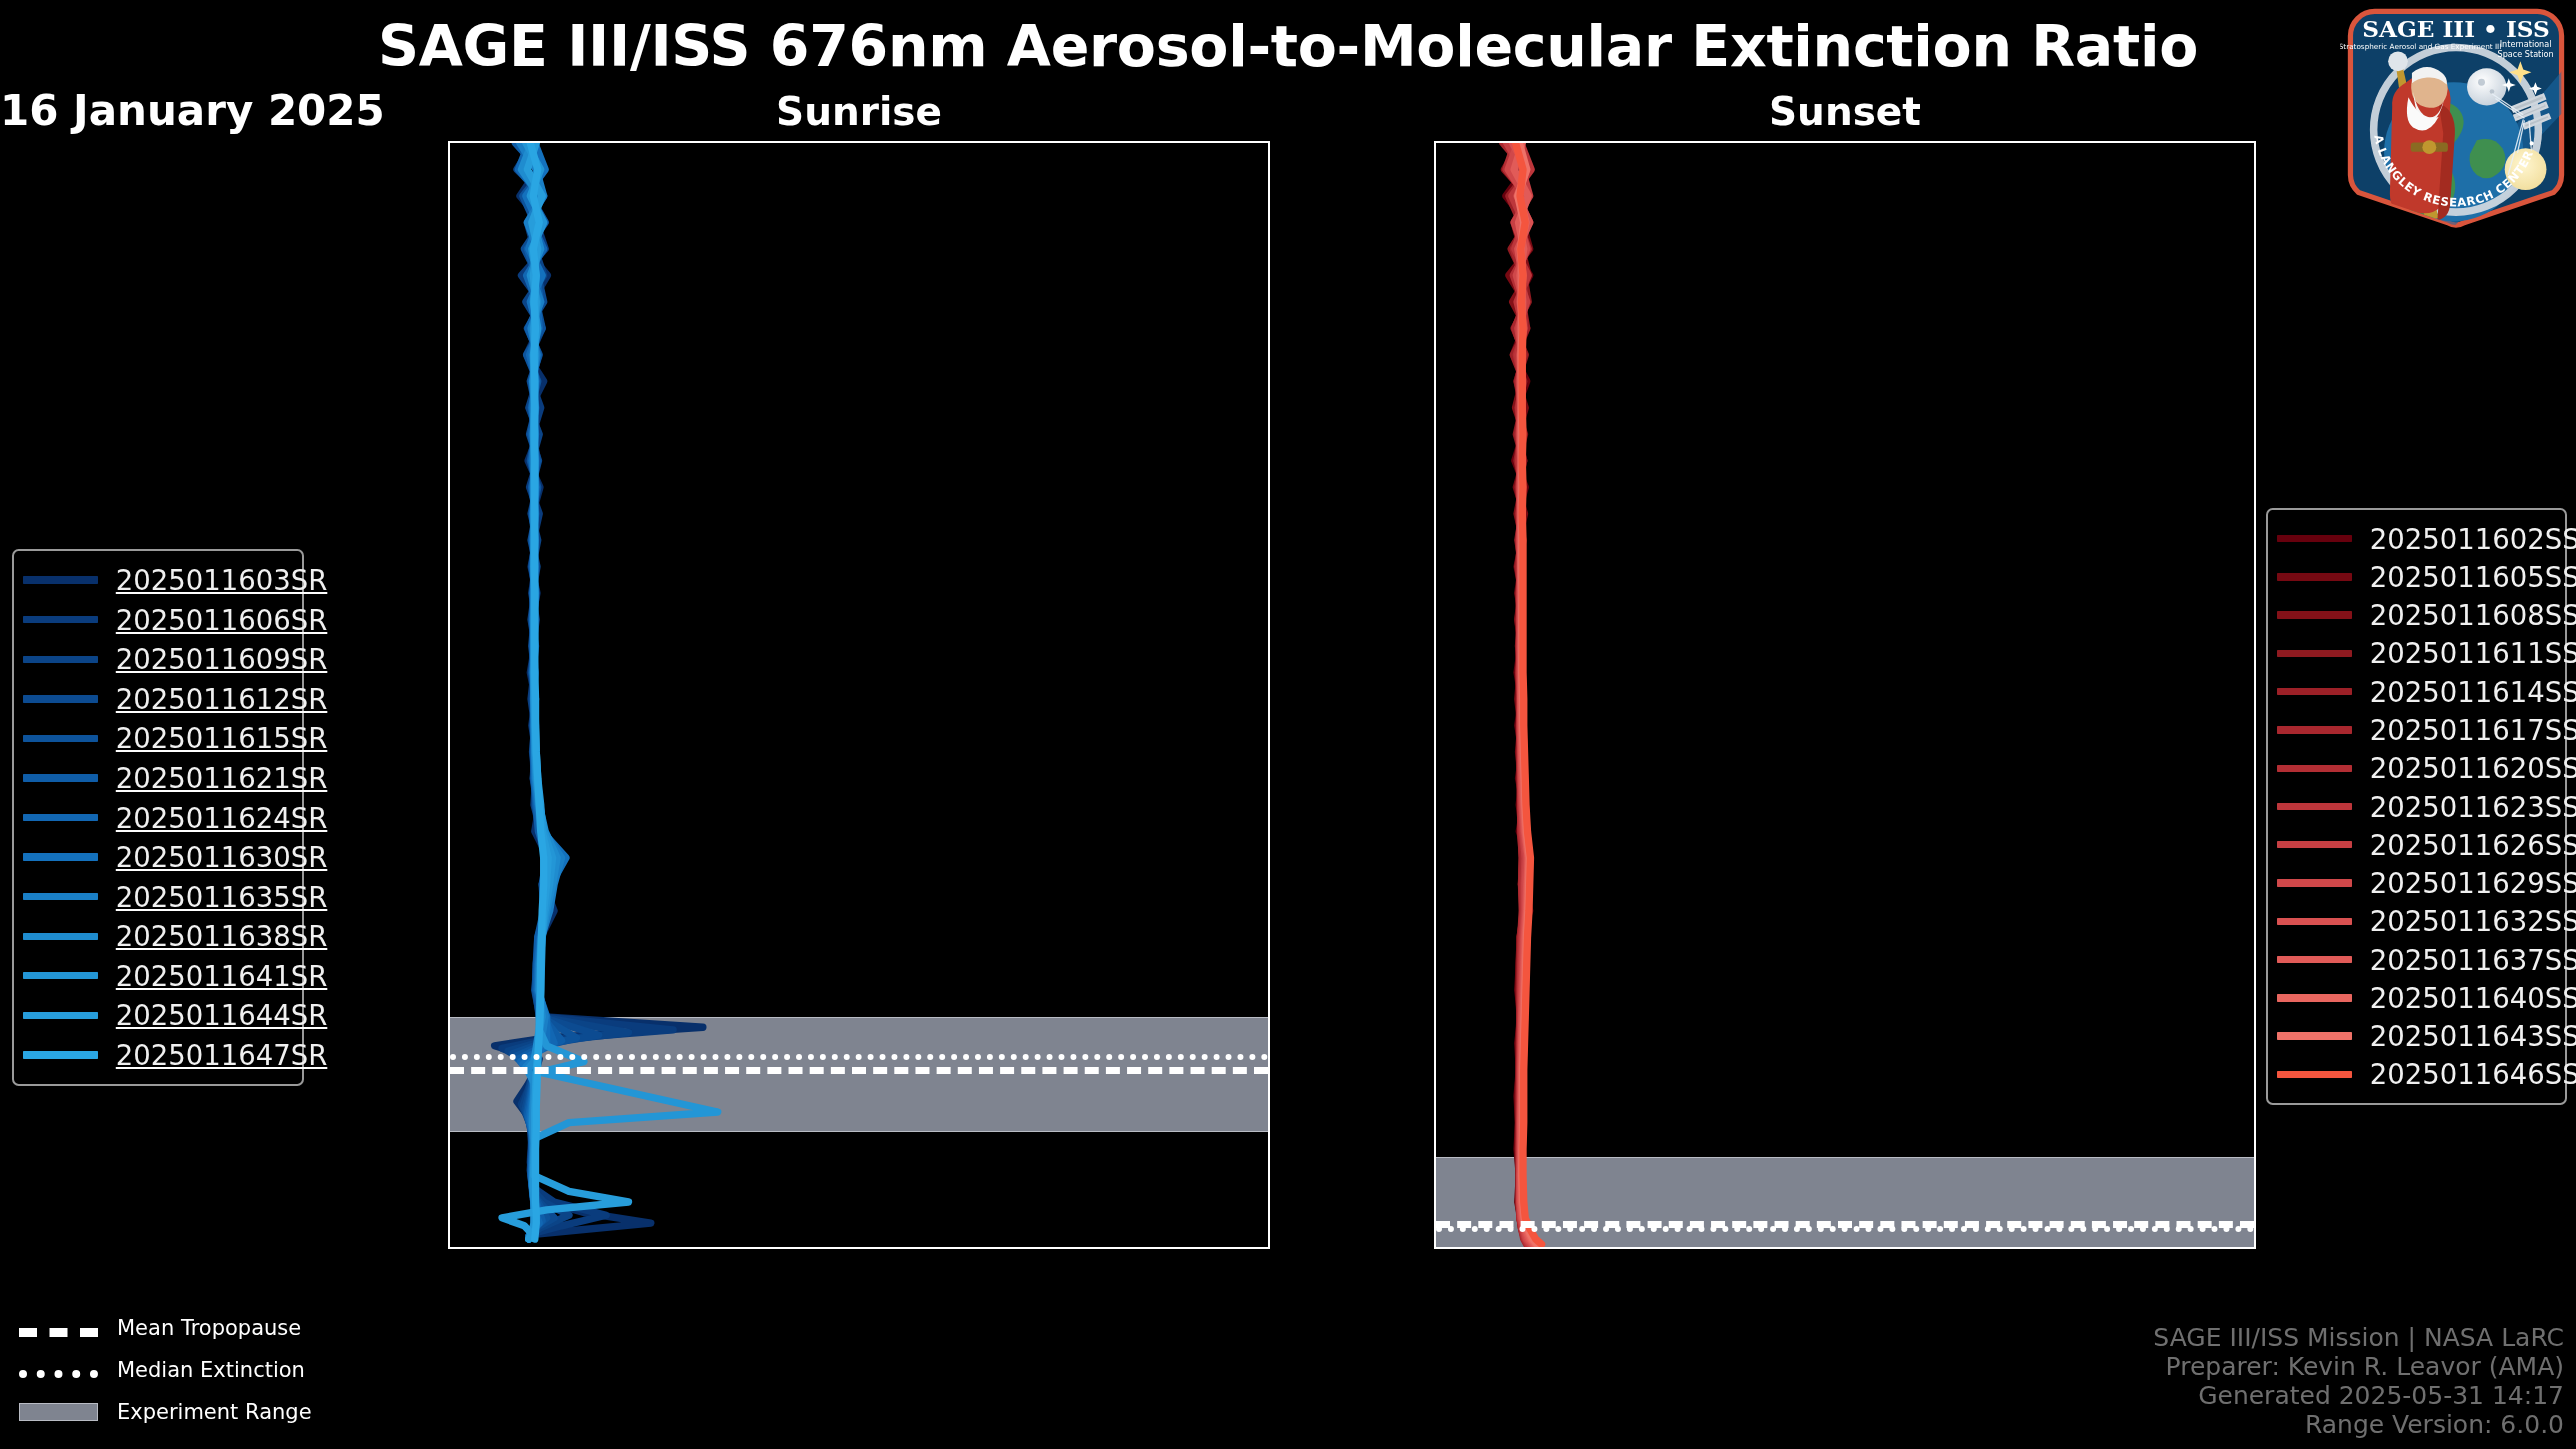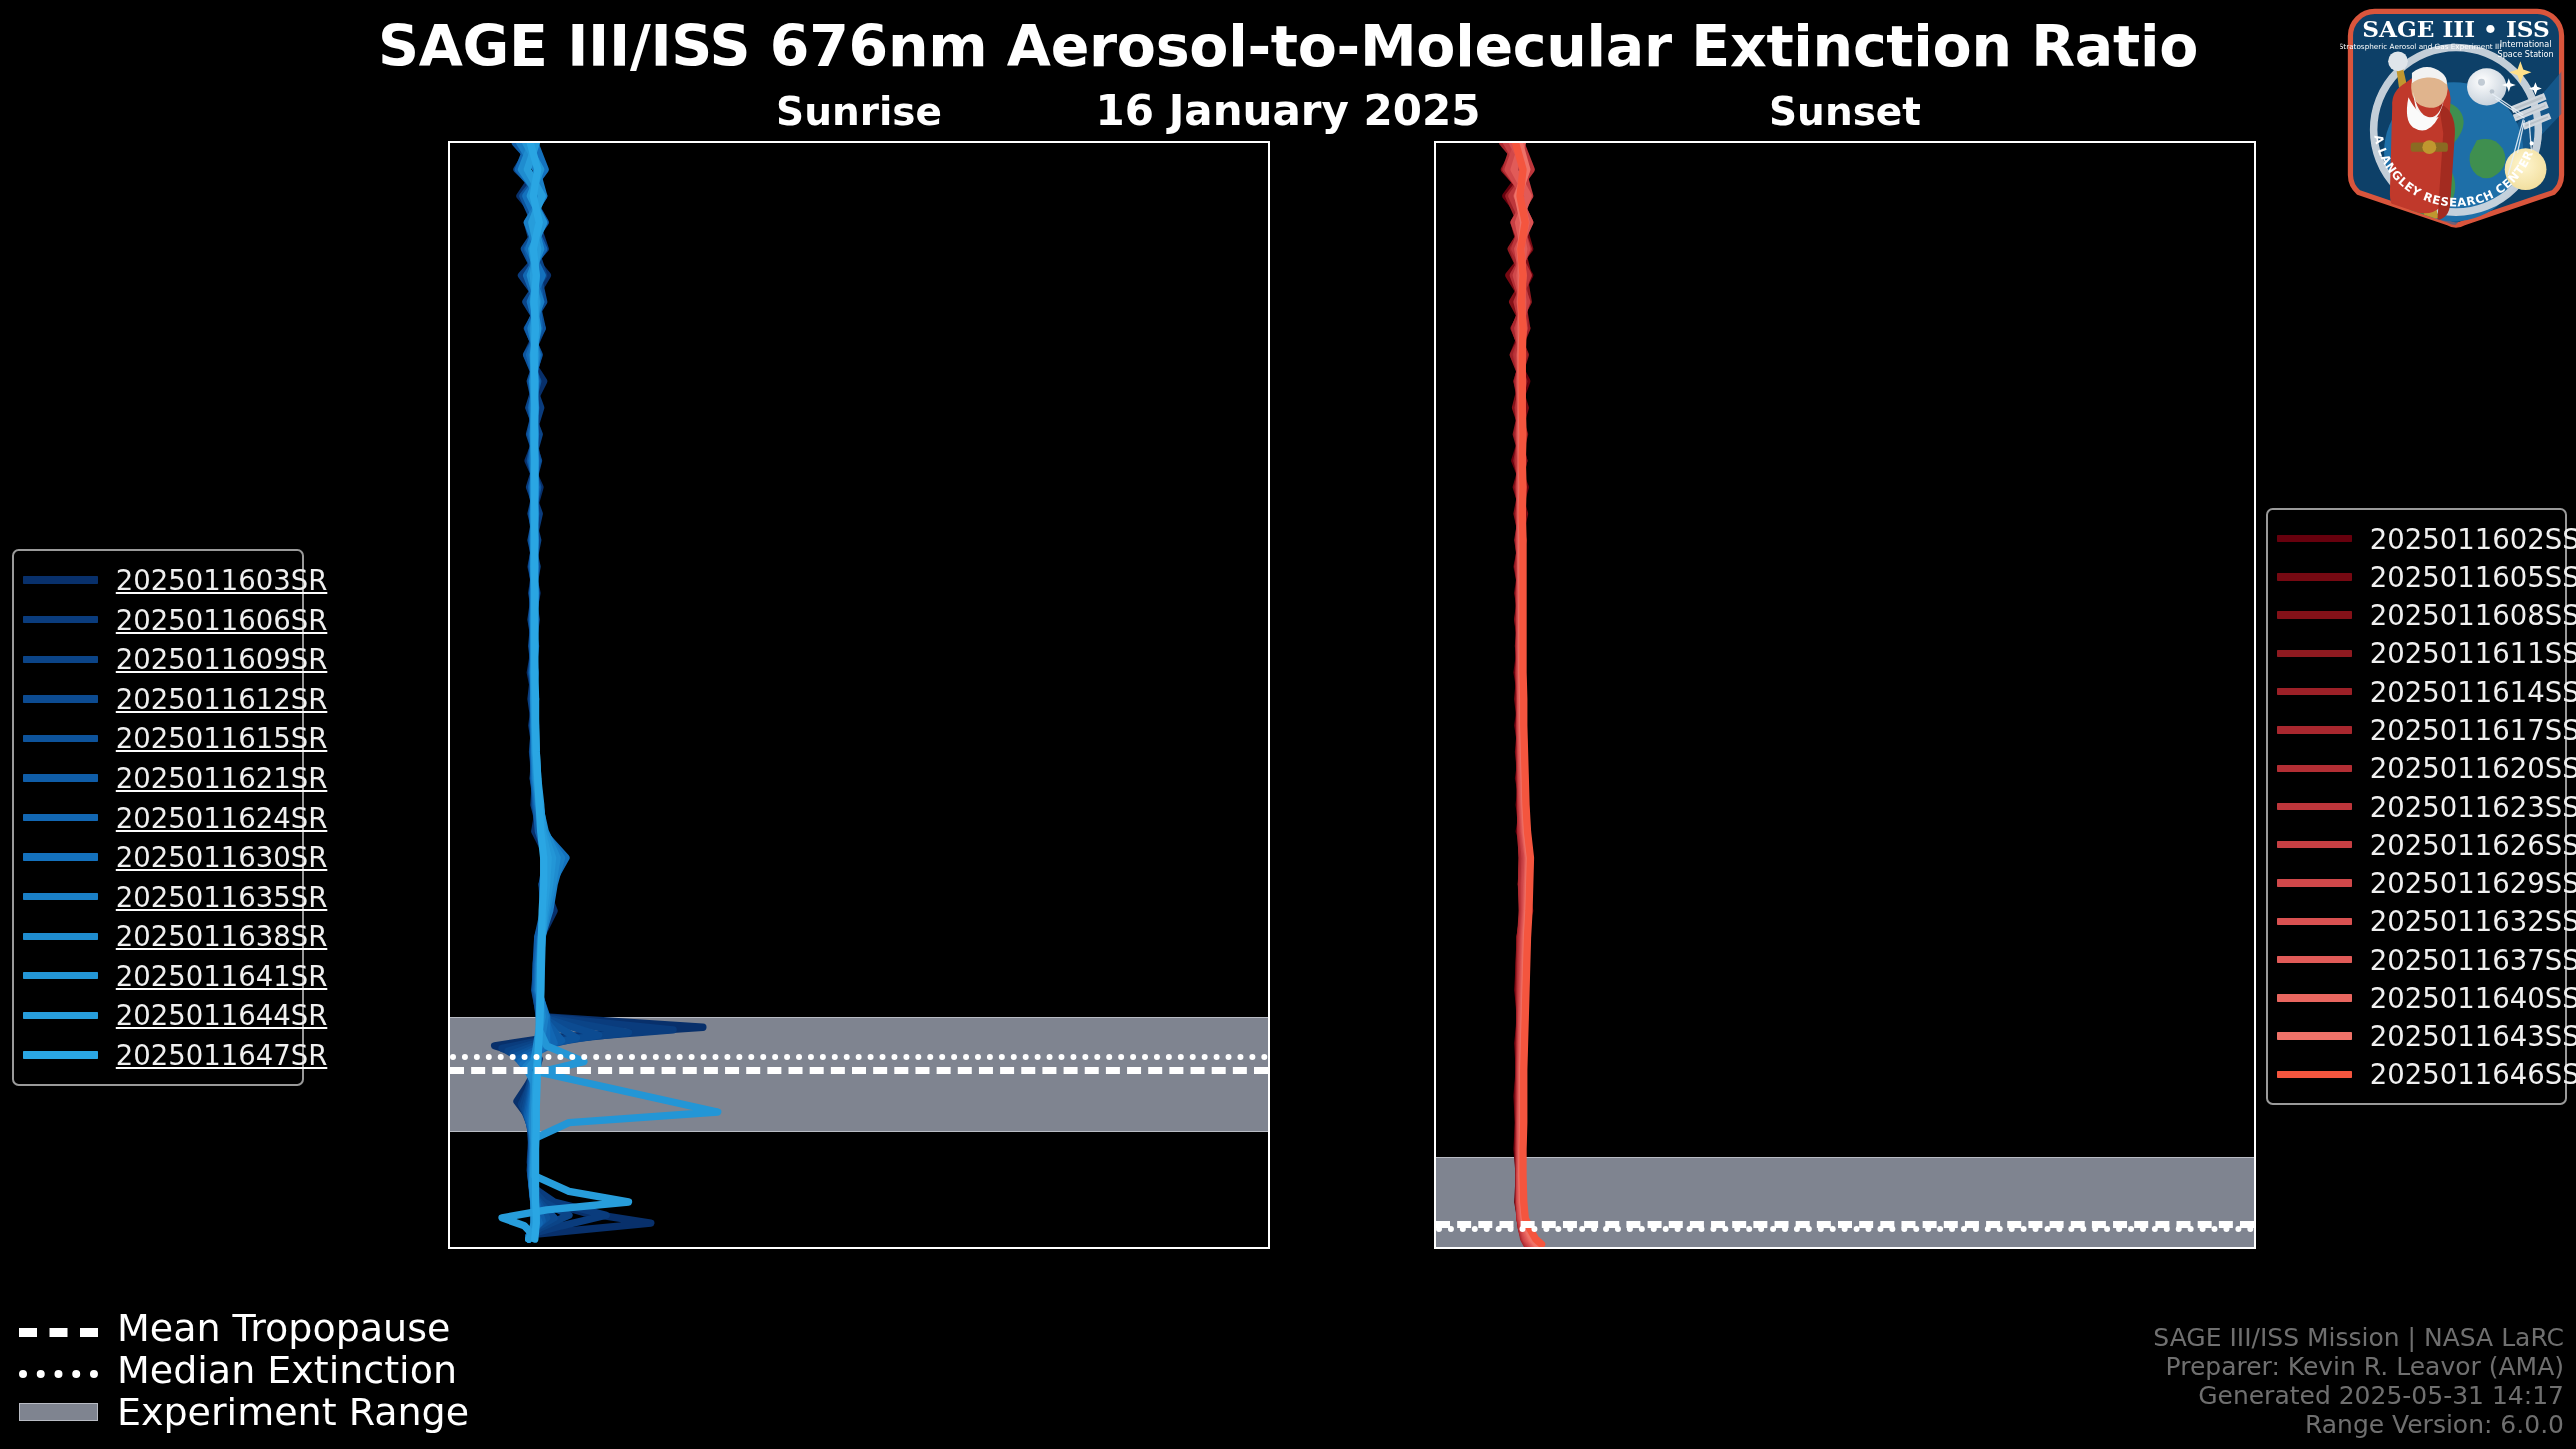--- a/index.html
+++ b/index.html
@@ -11,21 +11,21 @@
   .fig{position:absolute;inset:0;background:#000;}
 
   
   #main-title{
     position:absolute;left:0;right:0;top:13.4px;text-align:center;
     font-family:"DejaVu Sans", sans-serif;
     font-size:57px;font-weight:bold;letter-spacing:-0.3px;color:#fff;
     white-space:nowrap;
   }
   #sub-title{
-    position:absolute;left:0;right:0;top:86px;text-align:center;
+    position:absolute;left:0;right:0;top:86px;
     font-family:"DejaVu Sans", sans-serif;
     font-size:42px;font-weight:bold;color:#fff;white-space:nowrap;
   }
   .panel-title{
     position:absolute;top:89px;text-align:center;
     font-family:"DejaVu Sans", sans-serif;
     font-size:39px;font-weight:bold;color:#fff;white-space:nowrap;
   }
   #sunrise-title{left:448px;width:822px;}
   #sunset-title{left:1434px;width:822px;}
@@ -64,21 +64,21 @@
   .legend-text{font-family:"DejaVu Sans", sans-serif;font-size:27.5px;color:#f0f0f0;white-space:nowrap;}
 
   
   #tropo-legend{position:absolute;left:19px;top:1307px;width:416px;}
   .tl-row{display:flex;align-items:center;gap:19px;height:42px;}
   .tl-key{width:79px;flex:0 0 79px;height:20px;position:relative;}
   .tl-key .ln{position:absolute;left:0;right:0;top:50%;height:0;}
   .tl-dash{border-top:9.4px dashed #fff;}
   .tl-dot{border-top:8.7px dotted #fff;}
   .tl-box{position:absolute;inset:1.3px 0;background:#7f8490;border:1.3px solid #b9bcc4;}
-  .tl-text{font-family:"DejaVu Sans", sans-serif;font-size:38px;color:#fff;white-space:nowrap;}
+  .tl-text{font-family:"DejaVu Sans", sans-serif;font-size:21px;color:#fff;white-space:nowrap;}
 
   
   #credits{position:absolute;right:12px;bottom:9.4px;text-align:right;
     font-family:"DejaVu Sans", sans-serif;font-size:25px;line-height:1.17;color:#6f6f6f;}
   #credits div{white-space:nowrap;}
 
   
   #logo{position:absolute;right:4px;top:1.3px;width:232px;height:232px;}
 </style>
 </head>

